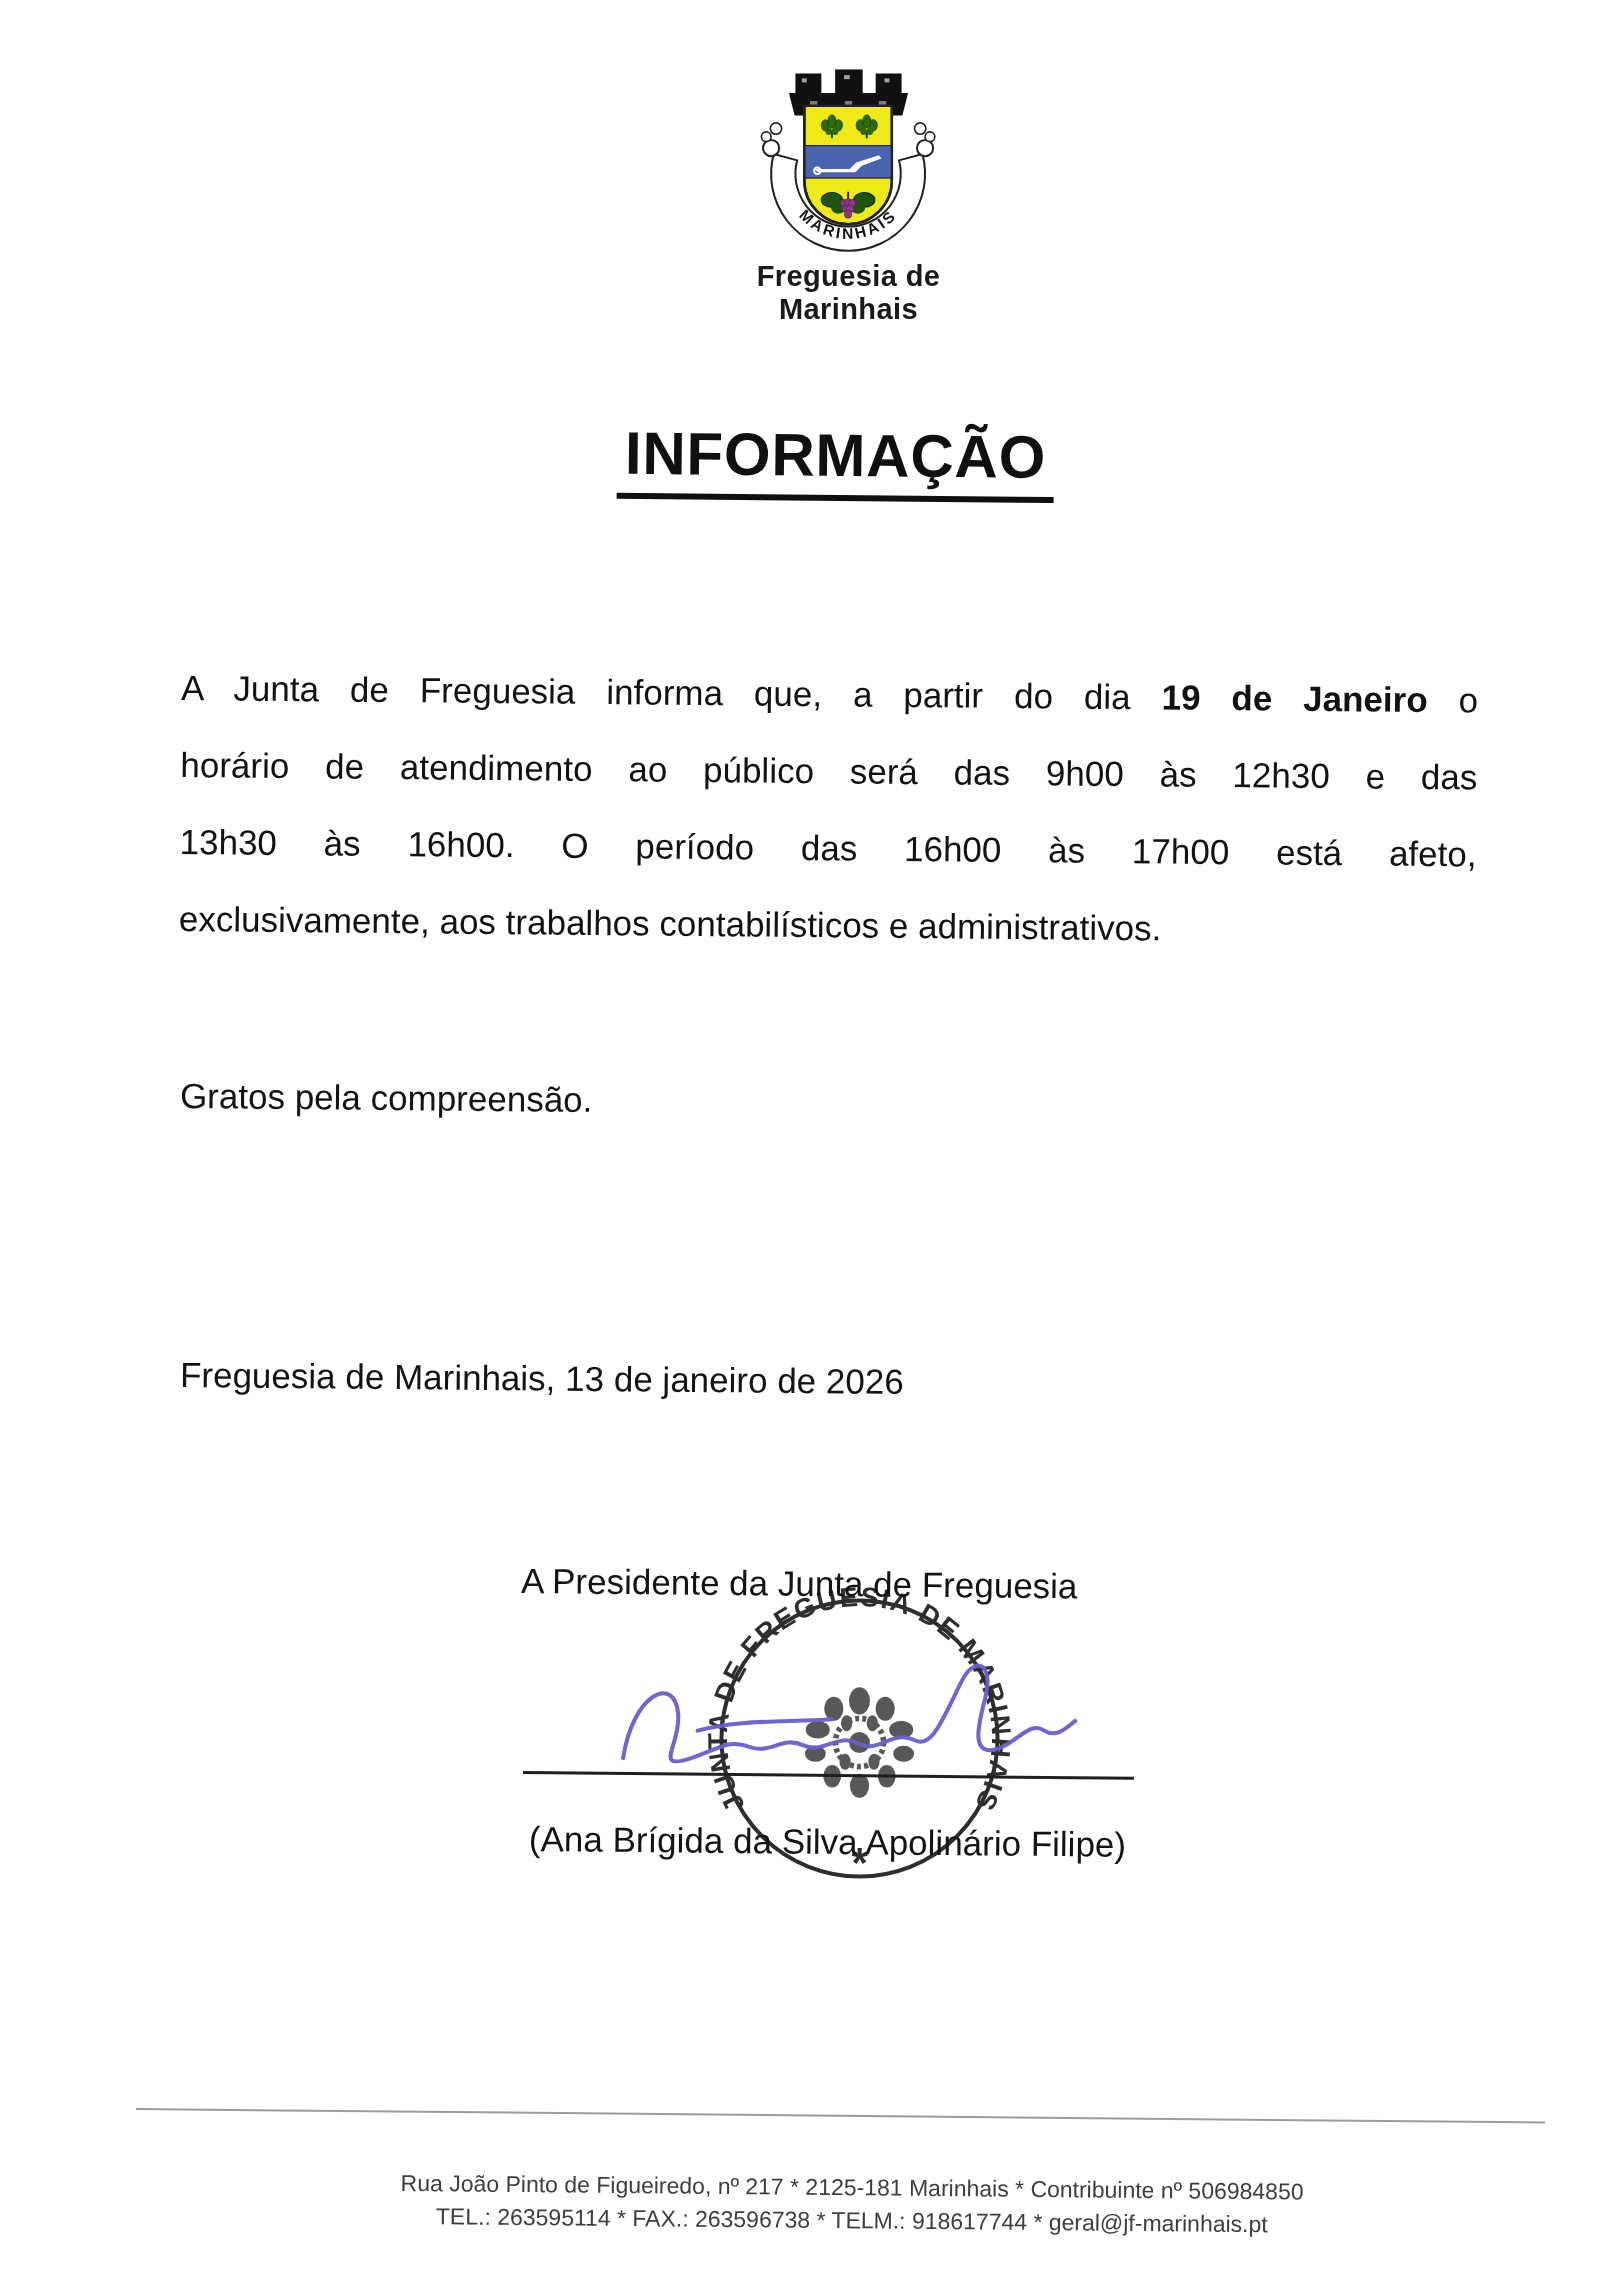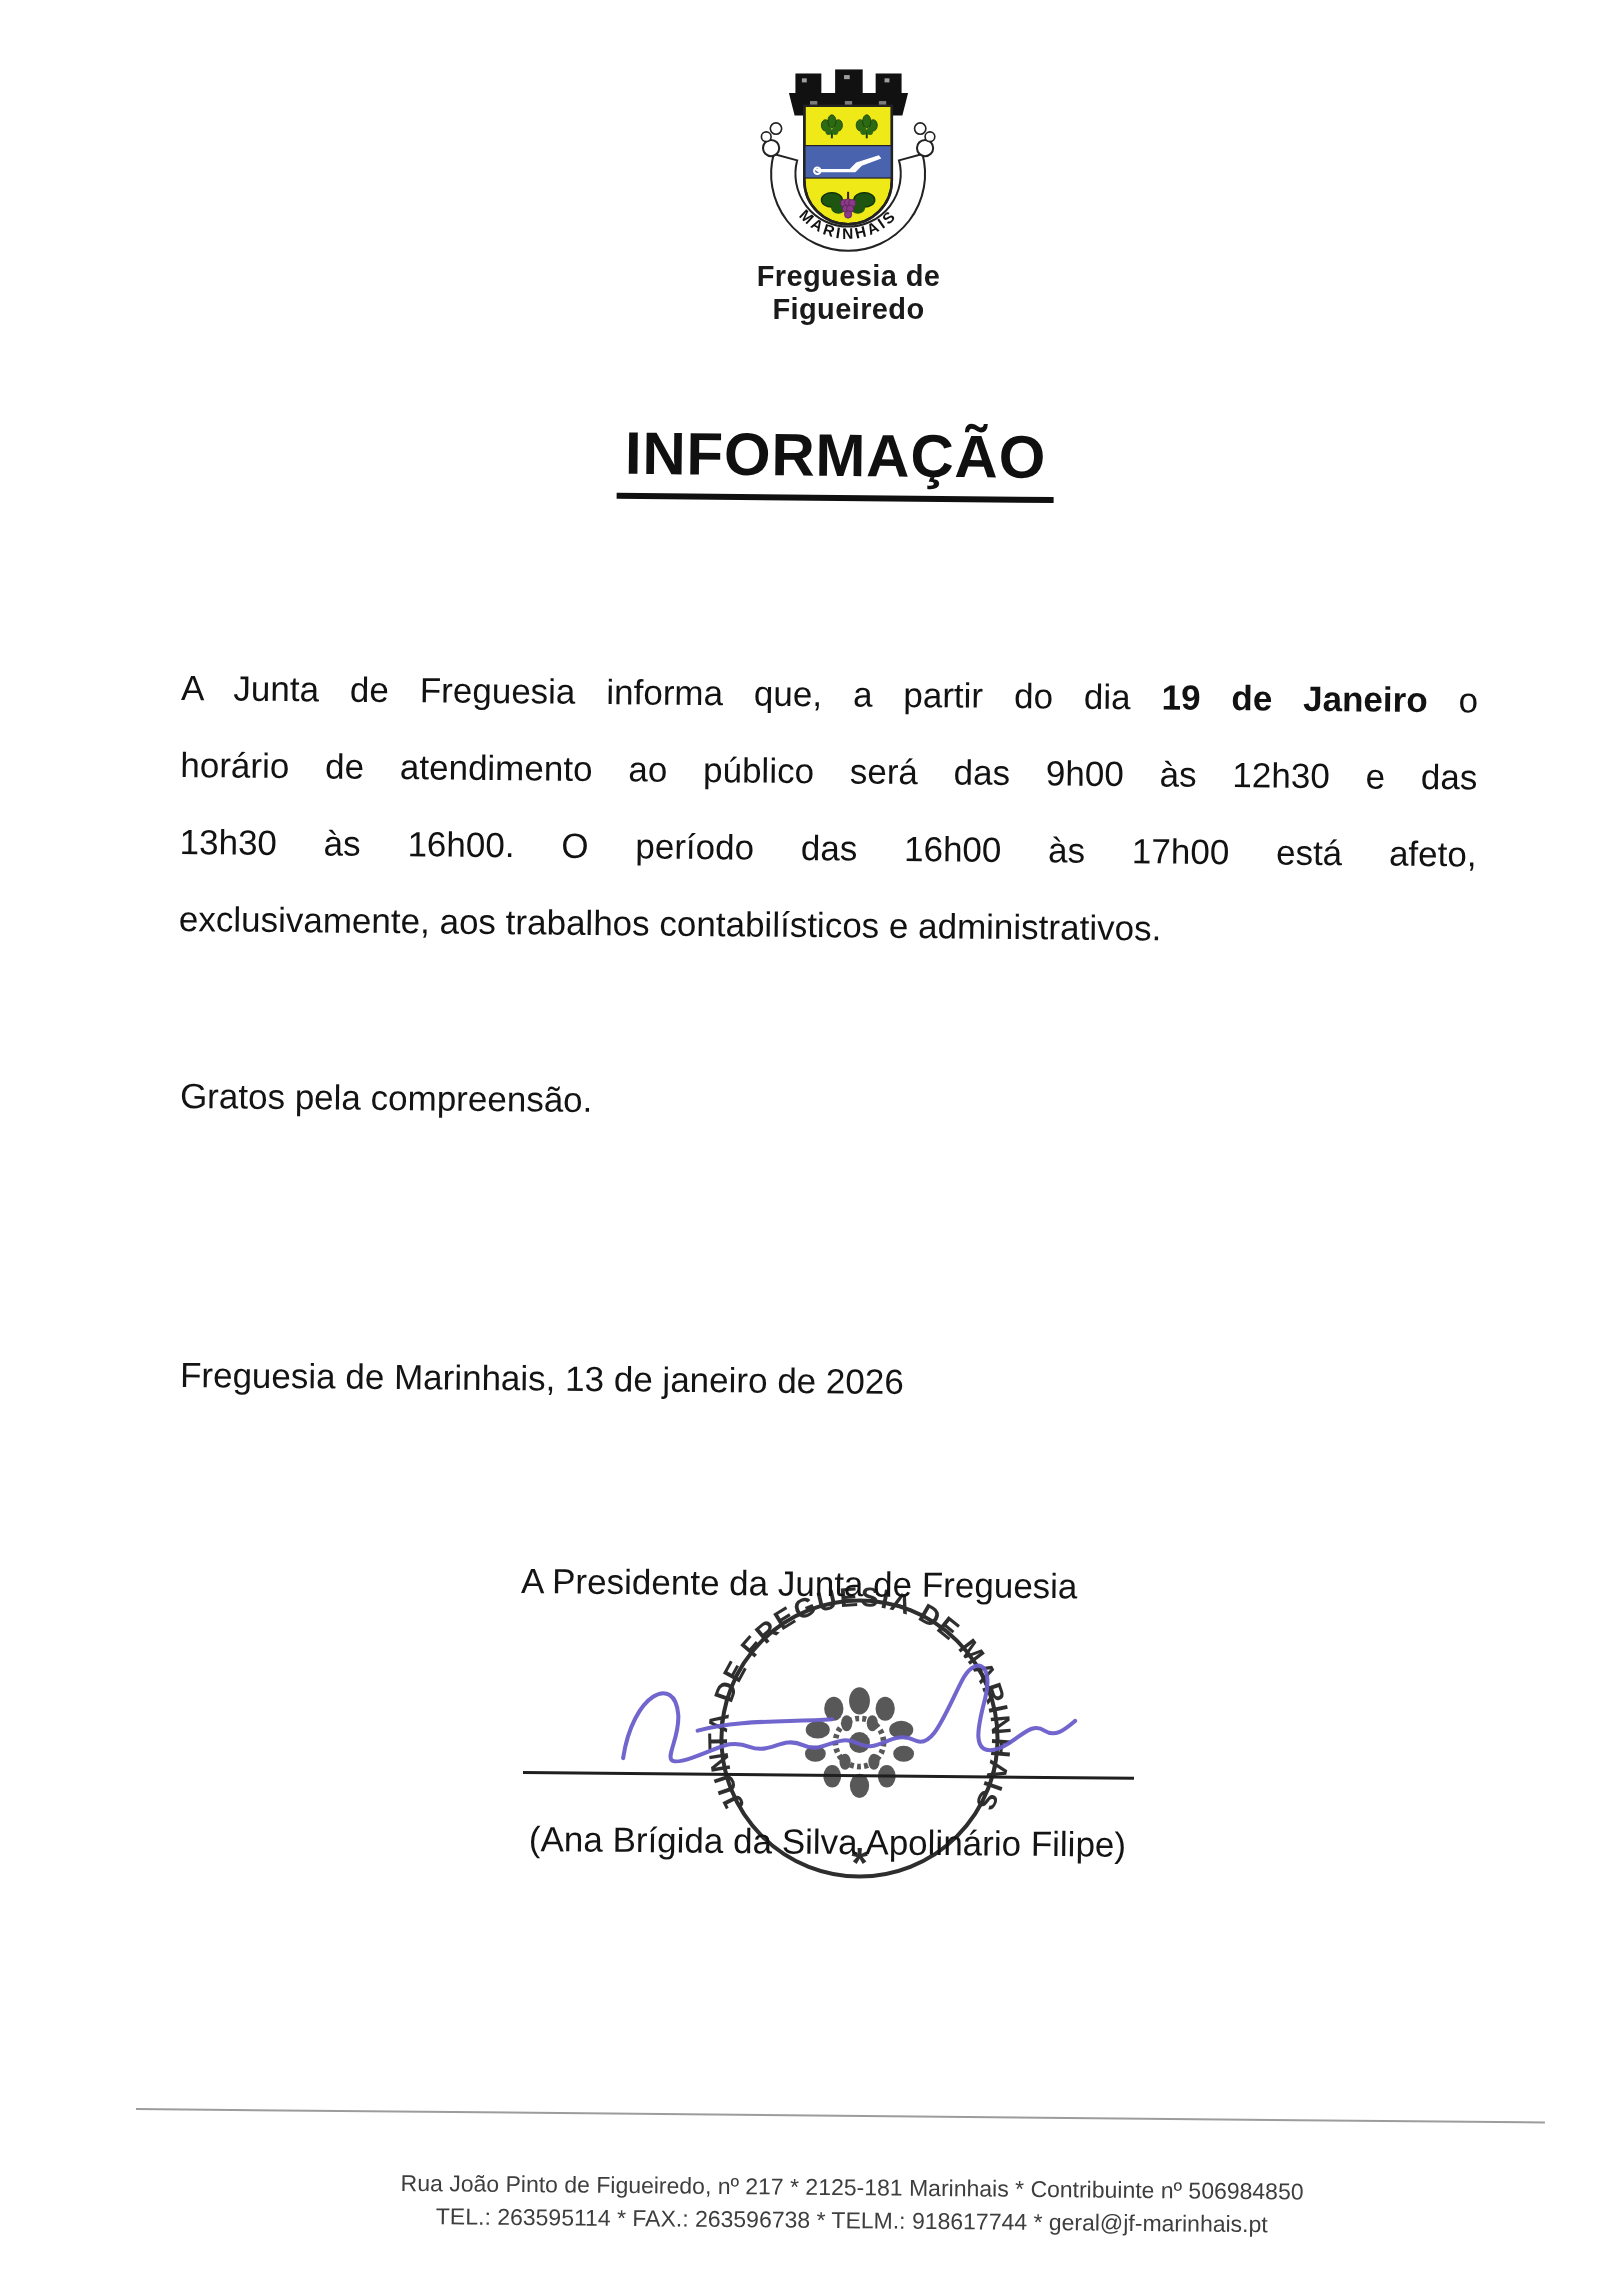--- a/index.html
+++ b/index.html
@@ -130,21 +130,21 @@
     </g>
 
     <defs>
       <path id="bannerArc" d="M41.8,159.4 A80,80 0 0 0 192.2,159.4"></path>
     </defs>
     <text font-size="19" font-weight="bold" letter-spacing="3.5" fill="#111111" font-family="Liberation Sans, sans-serif">
       <textPath href="#bannerArc" startOffset="50%" text-anchor="middle">MARINHAIS</textPath>
     </text>
   </svg>
 
-  <div class="abs crest-caption">Freguesia de Figueiredo</div>
+  <div class="abs crest-caption">Freguesia de Marinhais</div>
 
   <div class="abs title-wrap tilt">
     <span class="title-text">INFORMAÇÃO</span>
   </div>
 
   <div class="abs body-block tilt">
     <div class="body-line jline"><span>A Junta de Freguesia informa que, a partir do dia </span><span class="b">19 de Janeiro</span><span> o</span></div>
     <div class="body-line jline">horário de atendimento ao público será das 9h00 às 12h30 e das</div>
     <div class="body-line jline">13h30 às 16h00. O período das 16h00 às 17h00 está afeto,</div>
     <div class="body-line lline">exclusivamente, aos trabalhos contabilísticos e administrativos.</div>

